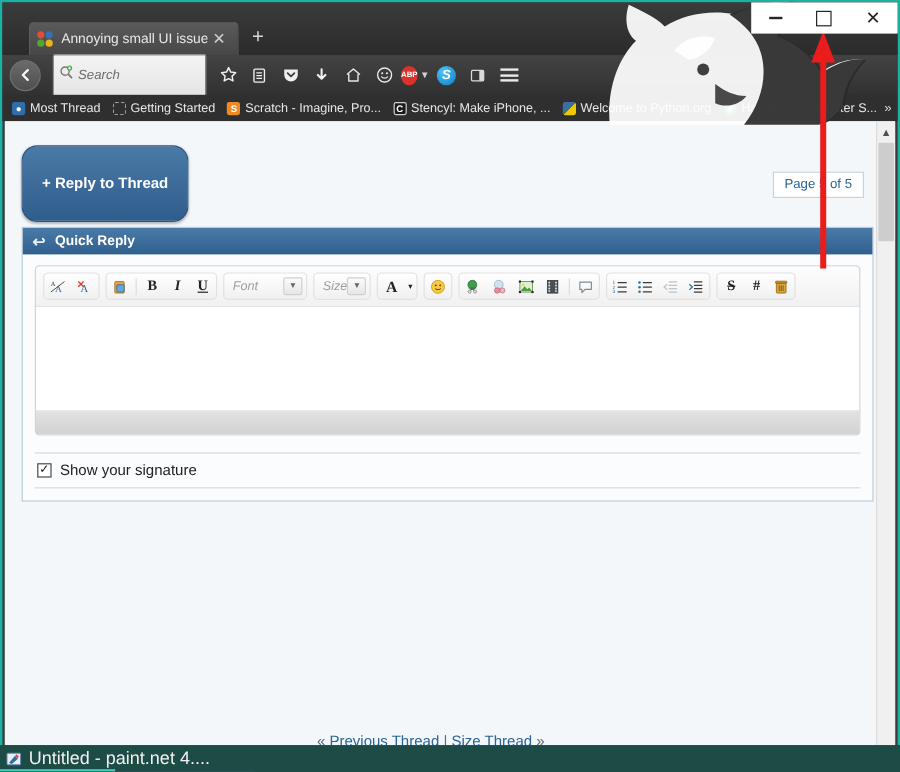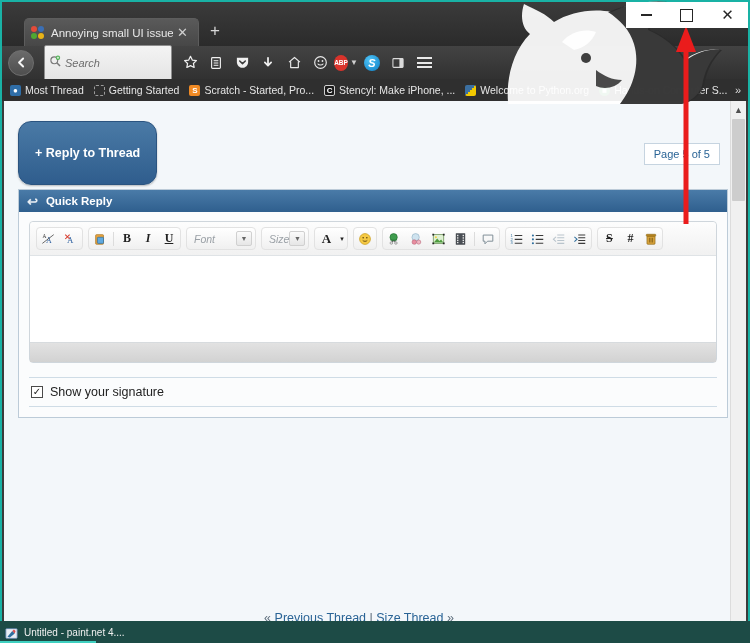--- a/index.html
+++ b/index.html
@@ -250,21 +250,21 @@
   
   .arrow { position:absolute; left:672px; top:22px; width:24px; height:200px;
            z-index:35; pointer-events:none; }
 
   
   .taskbar {
     position:absolute; left:0; bottom:0; width:750px; height:22px;
     background:#1d4b46; display:flex; align-items:center; padding:0 5px; gap:6px;
   }
   .tb-ico { width:13px;height:13px;flex:0 0 13px; }
-  .tb-label { font-size:10px; color:#f0f0f0; white-space:nowrap; }
+  .tb-label { font-size:15px; color:#f0f0f0; white-space:nowrap; }
   .tb-accent { position:absolute; left:0; bottom:0; width:96px; height:2px; background:#3fd0c0; }
 </style>
 </head>
 <body>
 
 <div id="root">
 
   <div class="win-frame">
 
     <div class="titlebar">
@@ -361,21 +361,21 @@
       <div class="bm">
         <span class="bm-ico" style="background:#2f6ea8;">●</span>
         <span class="bm-label">Most Thread</span>
       </div>
       <div class="bm">
         <span class="bm-ico" style="background:transparent;border:1px dashed #9a9a9a;"></span>
         <span class="bm-label">Getting Started</span>
       </div>
       <div class="bm">
         <span class="bm-ico" style="background:#f08a24;">S</span>
-        <span class="bm-label">Scratch - Started, Pro...</span>
+        <span class="bm-label">Scratch - Imagine, Pro...</span>
       </div>
       <div class="bm">
         <span class="bm-ico" style="background:#1b1b1b;border:1px solid #cfcfcf;">C</span>
         <span class="bm-label">Stencyl: Make iPhone, ...</span>
       </div>
       <div class="bm">
         <span class="bm-ico" style="background:linear-gradient(135deg,#3b6fa0 50%,#f2c900 50%);"></span>
         <span class="bm-label">Welcome to Python.org</span>
       </div>
       <div class="bm">

